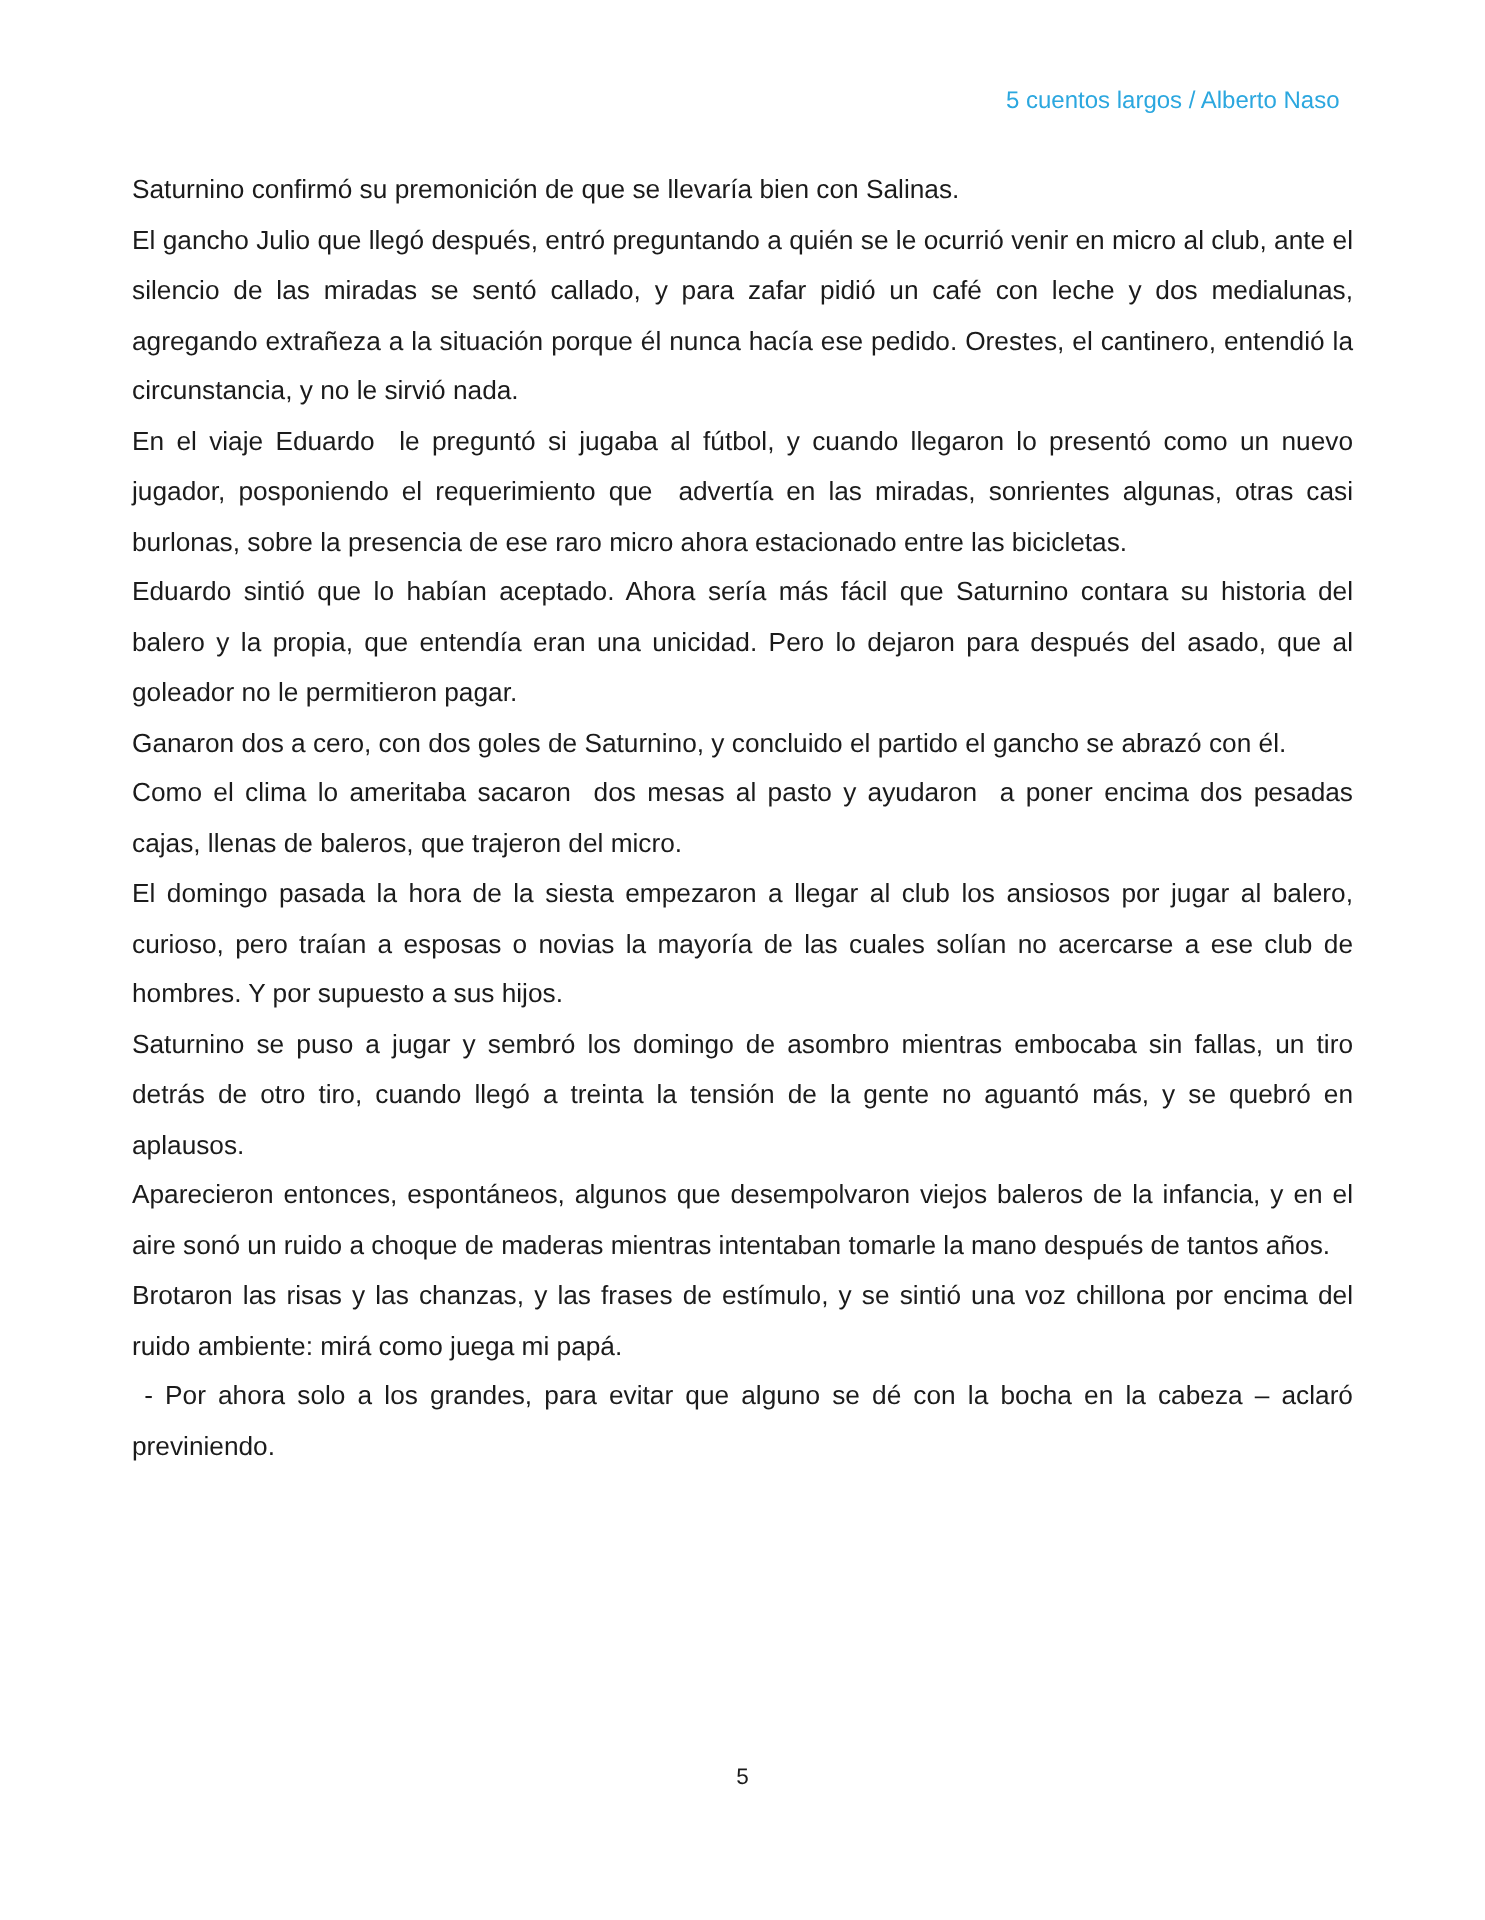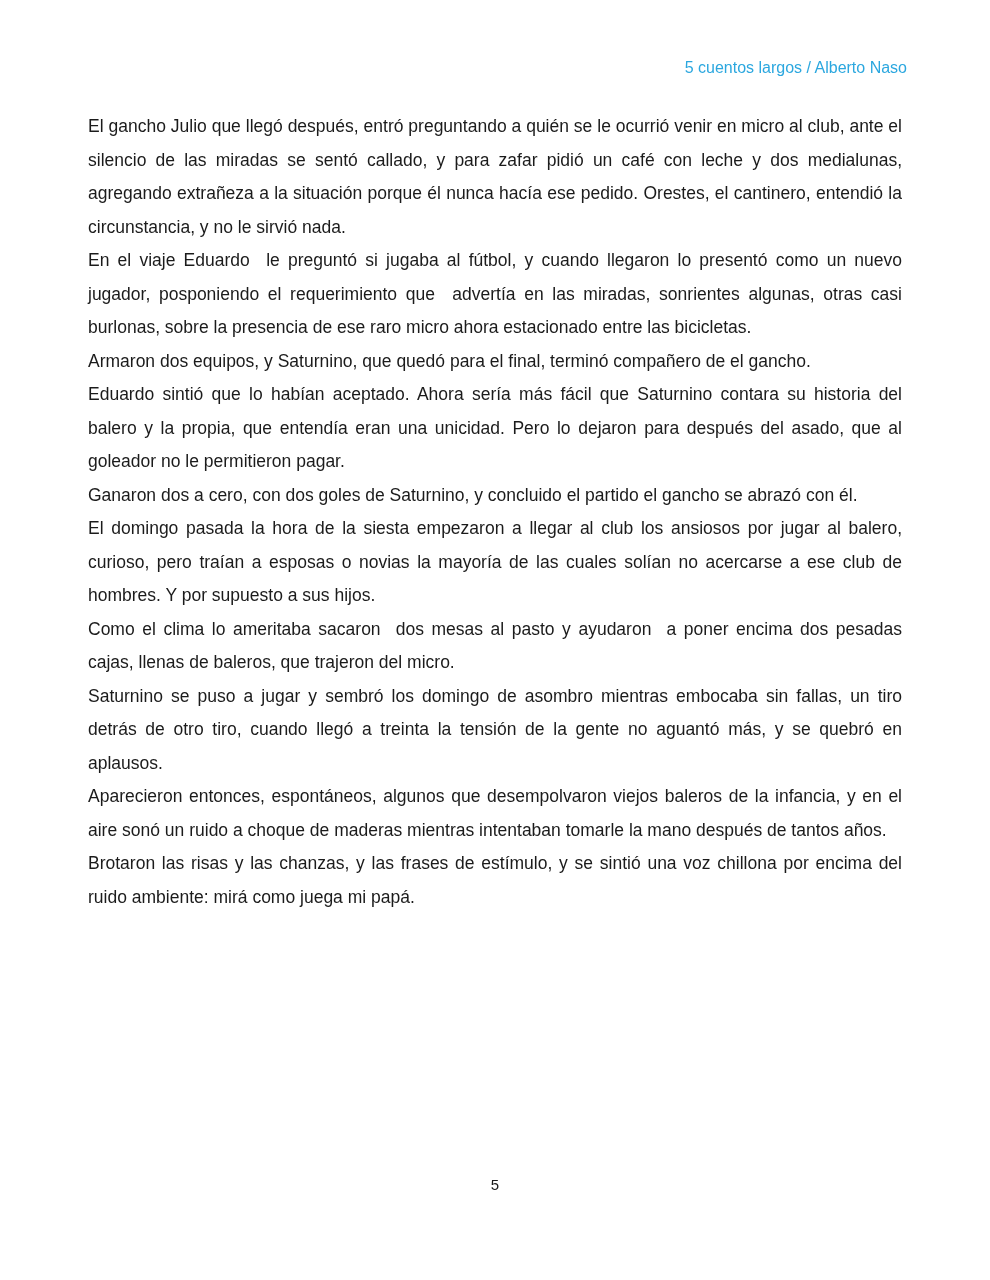--- a/index.html
+++ b/index.html
@@ -13,21 +13,21 @@
     height: 1280px;
     margin: 0 auto;
     background: #ffffff;
     font-family: "Liberation Sans", "DejaVu Sans", sans-serif;
     overflow: hidden;
   }
   .running-header {
     position: absolute;
     top: 58px;
     left: 88px;
-    right: 83px;
+    right: 97px;
     text-align: right;
     font-size: 16px;
     line-height: 20px;
     color: #2BA7DF;
   }
   .document-body {
     position: absolute;
     top: 110px;
     left: 88px;
     width: 814px;
@@ -53,27 +53,28 @@
   }
 </style>
 </head>
 <body>
 
 <div class="page">
 
   <div class="running-header">5 cuentos largos / Alberto Naso</div>
 
   <div class="document-body">
+    <p>Saturnino confirmó su premonición de que se llevaría bien con Salinas.</p>
     <p>El gancho Julio que llegó después, entró preguntando a quién se le ocurrió venir en micro al club, ante el silencio de las miradas se sentó callado, y para zafar pidió un café con leche y dos medialunas, agregando extrañeza a la situación porque él nunca hacía ese pedido. Orestes, el cantinero, entendió la circunstancia, y no le sirvió nada.</p>
     <p>En el viaje Eduardo  le preguntó si jugaba al fútbol, y cuando llegaron lo presentó como un nuevo jugador, posponiendo el requerimiento que  advertía en las miradas, sonrientes algunas, otras casi burlonas, sobre la presencia de ese raro micro ahora estacionado entre las bicicletas.</p>
-    <p>Armaron dos equipos, y Saturnino, que quedó para el final, terminó compañero de el gancho.</p>
     <p>Eduardo sintió que lo habían aceptado. Ahora sería más fácil que Saturnino contara su historia del balero y la propia, que entendía eran una unicidad. Pero lo dejaron para después del asado, que al goleador no le permitieron pagar.</p>
     <p>Ganaron dos a cero, con dos goles de Saturnino, y concluido el partido el gancho se abrazó con él.</p>
+    <p>Como el clima lo ameritaba sacaron  dos mesas al pasto y ayudaron  a poner encima dos pesadas cajas, llenas de baleros, que trajeron del micro.</p>
     <p>El domingo pasada la hora de la siesta empezaron a llegar al club los ansiosos por jugar al balero, curioso, pero traían a esposas o novias la mayoría de las cuales solían no acercarse a ese club de hombres. Y por supuesto a sus hijos.</p>
-    <p>Como el clima lo ameritaba sacaron  dos mesas al pasto y ayudaron  a poner encima dos pesadas cajas, llenas de baleros, que trajeron del micro.</p>
     <p>Saturnino se puso a jugar y sembró los domingo de asombro mientras embocaba sin fallas, un tiro detrás de otro tiro, cuando llegó a treinta la tensión de la gente no aguantó más, y se quebró en aplausos.</p>
     <p>Aparecieron entonces, espontáneos, algunos que desempolvaron viejos baleros de la infancia, y en el aire sonó un ruido a choque de maderas mientras intentaban tomarle la mano después de tantos años.</p>
     <p>Brotaron las risas y las chanzas, y las frases de estímulo, y se sintió una voz chillona por encima del ruido ambiente: mirá como juega mi papá.</p>
+    <p> - Por ahora solo a los grandes, para evitar que alguno se dé con la bocha en la cabeza – aclaró previniendo.</p>
   </div>
 
   <div class="page-footer">5</div>
 
 </div>
 
 </body></html>

